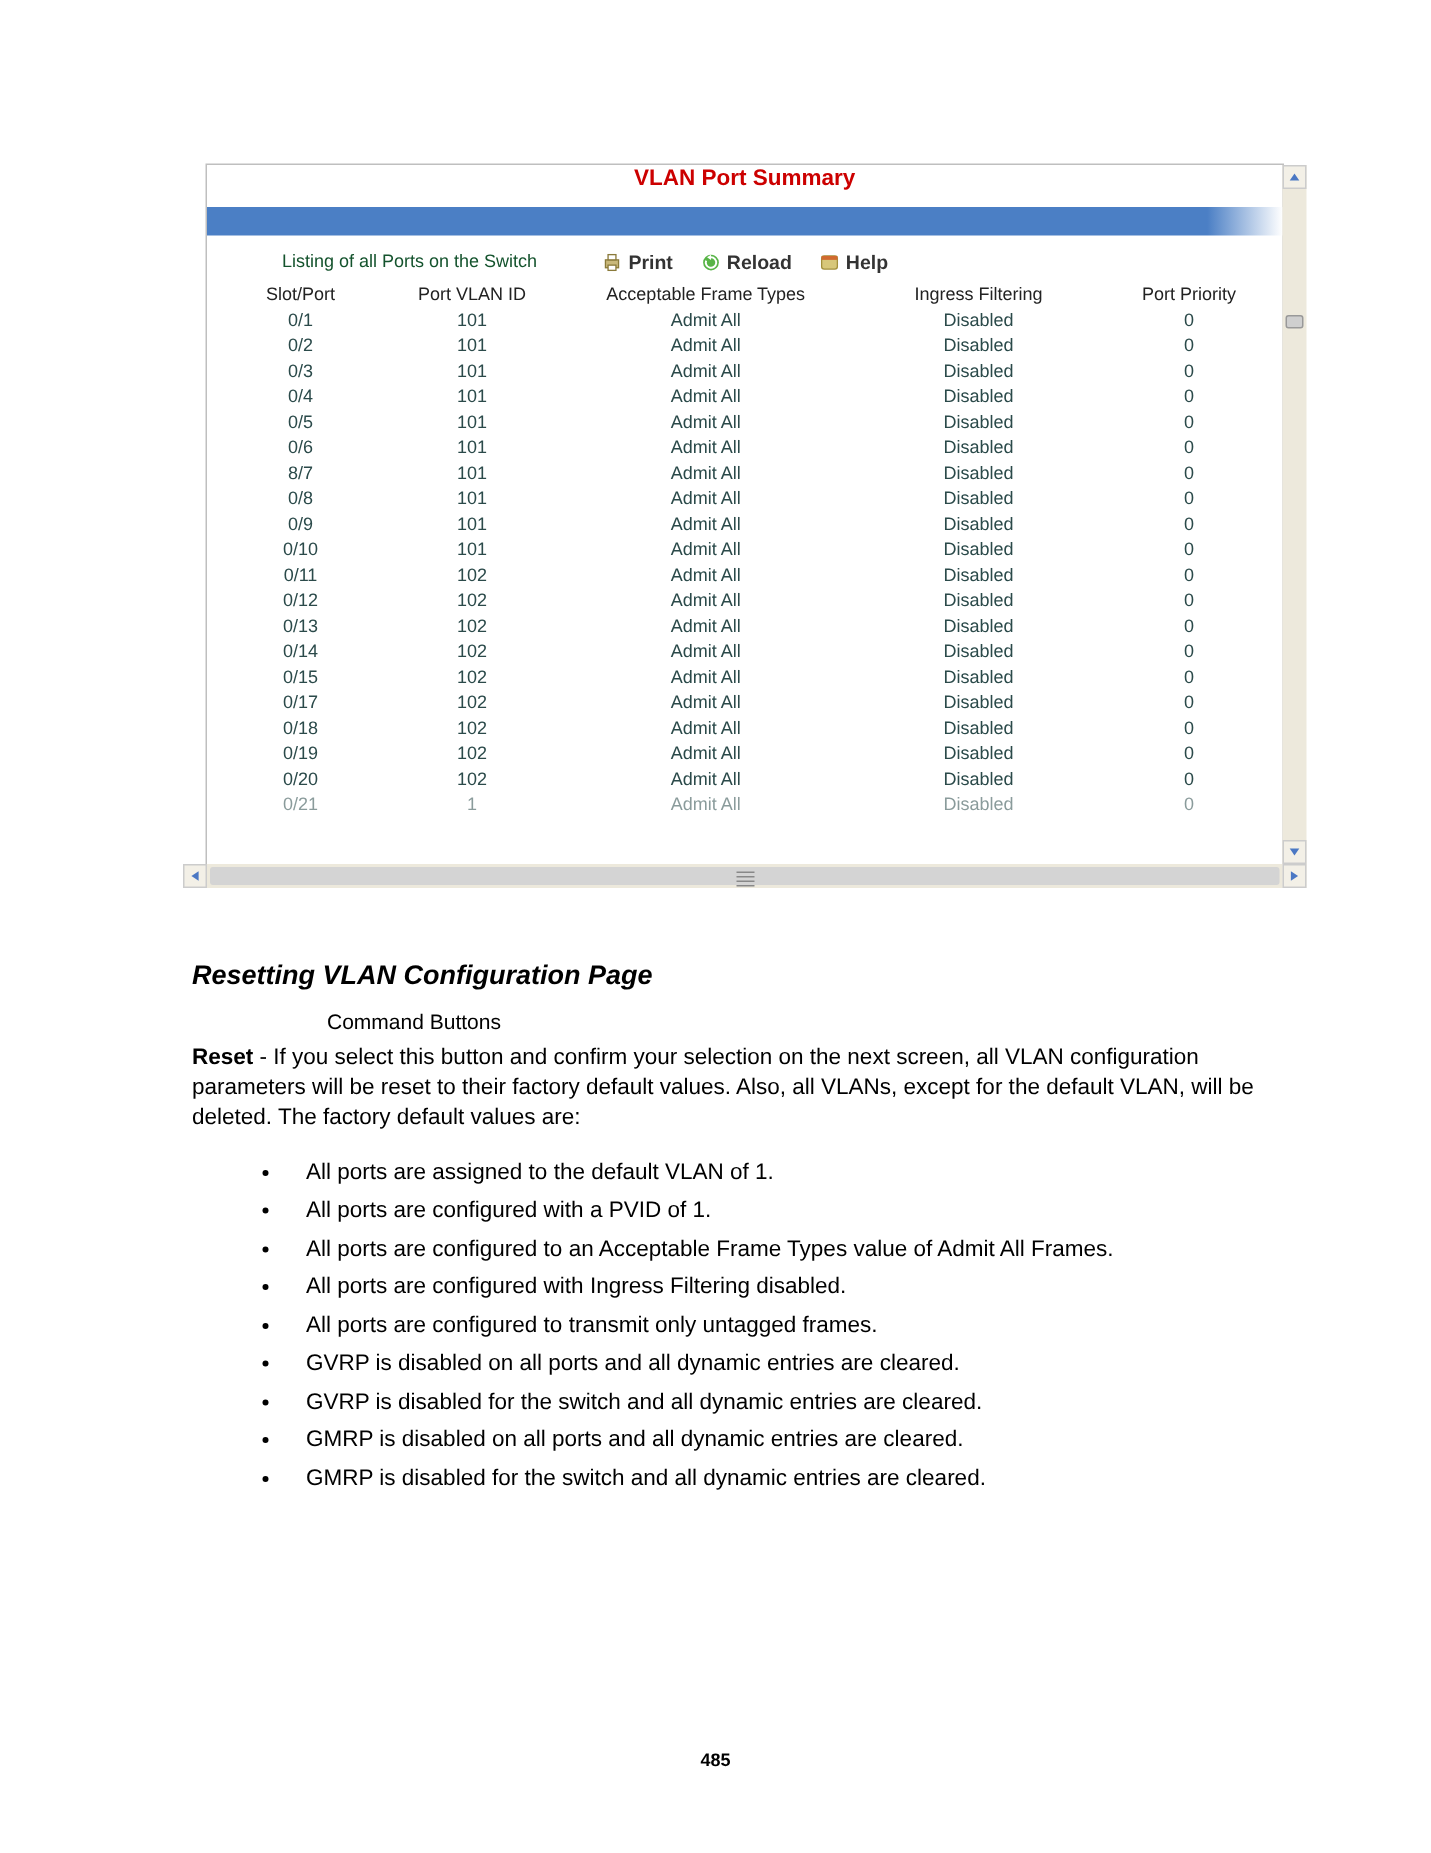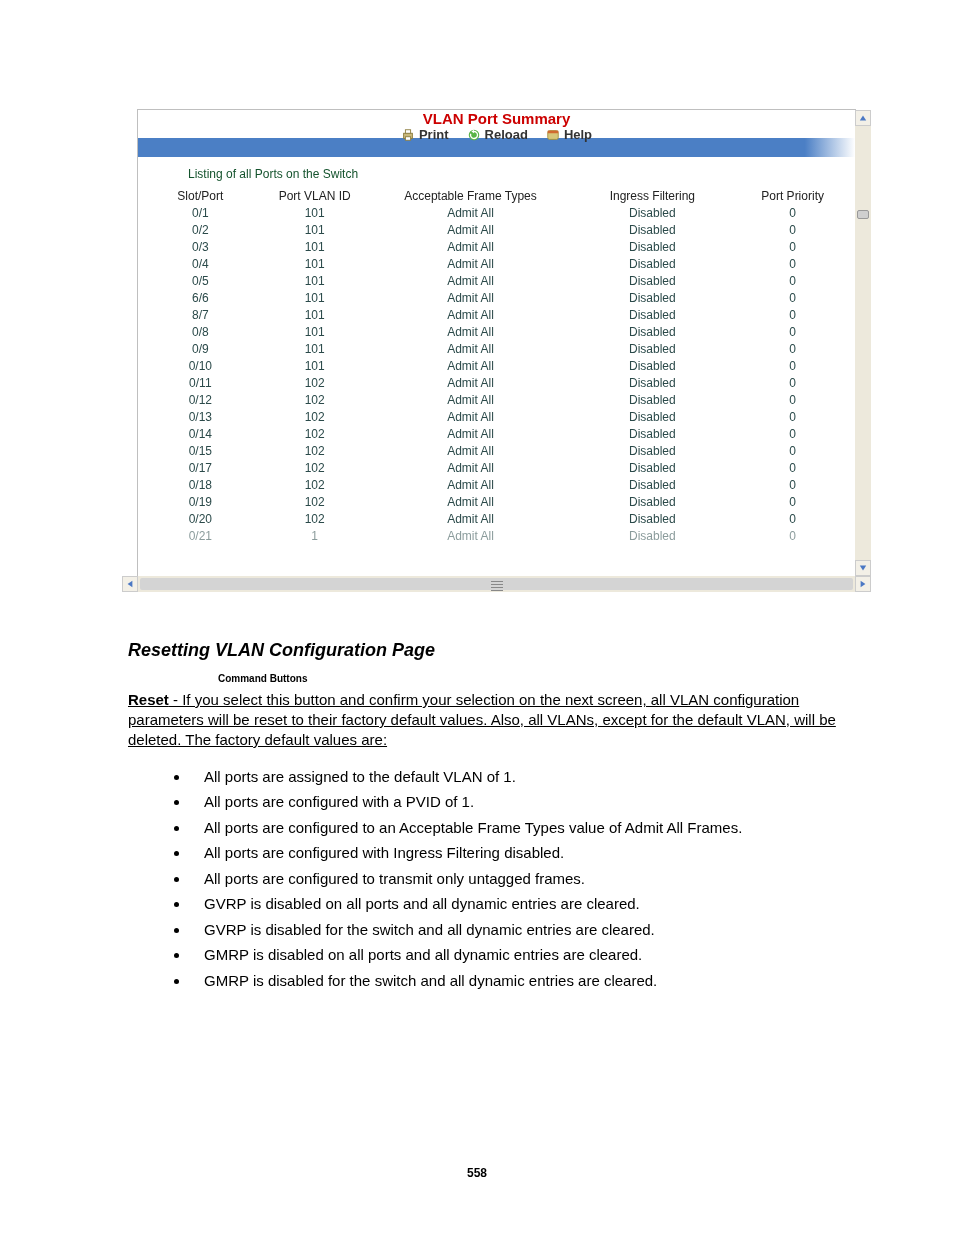--- a/index.html
+++ b/index.html
@@ -51,21 +51,21 @@
       linear-gradient(#888,#888) 0 3px/12px 1px no-repeat,
       linear-gradient(#888,#888) 0 6px/12px 1px no-repeat,
       linear-gradient(#888,#888) 0 9px/12px 1px no-repeat;
   }
 
   .header {
     height: 28px; display: flex; align-items: center; justify-content: space-between;
     padding: 0 14px; font-size: 13px; flex-direction: column;
   }
   .title { color: #cc0000; font-weight: bold; font-size: 15px; }
-  .toolbar { display: flex; gap: 18px; align-items: center; }
+  .toolbar { display: flex; gap: 18px; align-items: center; margin-top: 40px; }
   .tbtn { display: flex; align-items: center; gap: 4px; font-weight: bold; color: #333; cursor: pointer; }
   .tbtn svg { width: 14px; height: 14px; }
 
   .bluebar {
     height: 19px;
     background: linear-gradient(90deg, #4b7fc5 0%, #4b7fc5 93%, #ffffff 100%);
   }
   .content-pad { padding: 8px 0 0 0; }
 
   .subtitle {
@@ -85,22 +85,22 @@
   }
   .col-slot { width: 120px; }
   .col-pvid { width: 100px; }
   .col-frame { width: 200px; }
   .col-ing { width: 150px; }
   .col-prio { width: 120px; }
 
   
   .doc { position: absolute; left: 128px; top: 640px; width: 710px; font-size: 15px; }
   .doc-title { font-family: Arial, sans-serif; font-size: 18px; font-style: italic; font-weight: bold; margin: 0 0 12px 0; }
-  .doc-sub { font-weight: bold; font-size: 10px; margin: 0 0 6px 90px; }
-  .doc p { margin: 0 0 14px 0; line-height: 1.33; font-size: 15px; text-decoration: underline; }
+  .doc-sub { font-weight: normal; font-size: 14px; margin: 0 0 6px 90px; }
+  .doc p { margin: 0 0 14px 0; line-height: 1.33; font-size: 15px; }
   .doc ul { list-style: disc; padding-left: 72px; margin: 4px; }
   .doc li { margin-left: -14px; padding-left: 14px; font-size: 15px; line-height: 1.7; }
 
   .footer { position: absolute; left: 0; width: 100%; top: 1166px; text-align: center; font-weight: bold; font-size: 12px; }
 </style>
 </head>
 <body>
 
 <div class="page">
 
@@ -217,21 +217,21 @@
               <td>0</td>
             </tr>
             <tr>
               <td>0/5</td>
               <td>101</td>
               <td>Admit All</td>
               <td>Disabled</td>
               <td>0</td>
             </tr>
             <tr>
-              <td>6/6</td>
+              <td>0/6</td>
               <td>101</td>
               <td>Admit All</td>
               <td>Disabled</td>
               <td>0</td>
             </tr>
             <tr>
               <td>8/7</td>
               <td>101</td>
               <td>Admit All</td>
               <td>Disabled</td>
@@ -345,15 +345,15 @@
         <li>All ports are configured to an Acceptable Frame Types value of Admit All Frames.</li>
         <li>All ports are configured with Ingress Filtering disabled.</li>
         <li>All ports are configured to transmit only untagged frames.</li>
         <li>GVRP is disabled on all ports and all dynamic entries are cleared.</li>
         <li>GVRP is disabled for the switch and all dynamic entries are cleared.</li>
         <li>GMRP is disabled on all ports and all dynamic entries are cleared.</li>
         <li>GMRP is disabled for the switch and all dynamic entries are cleared.</li>
       </ul>
   </div>
 
-  <div class="footer">558</div>
+  <div class="footer">485</div>
 
 </div>
 
 </body></html>

